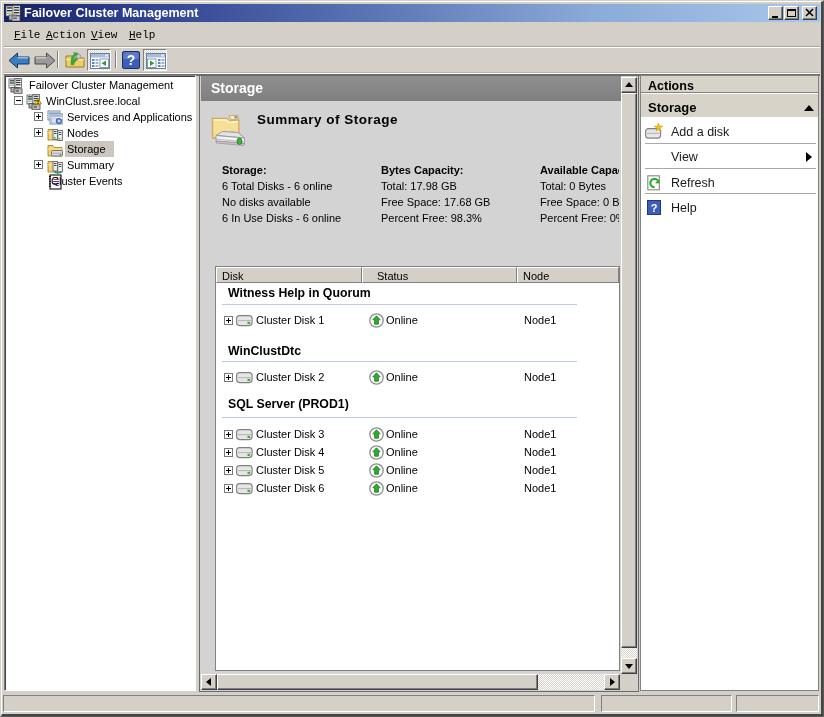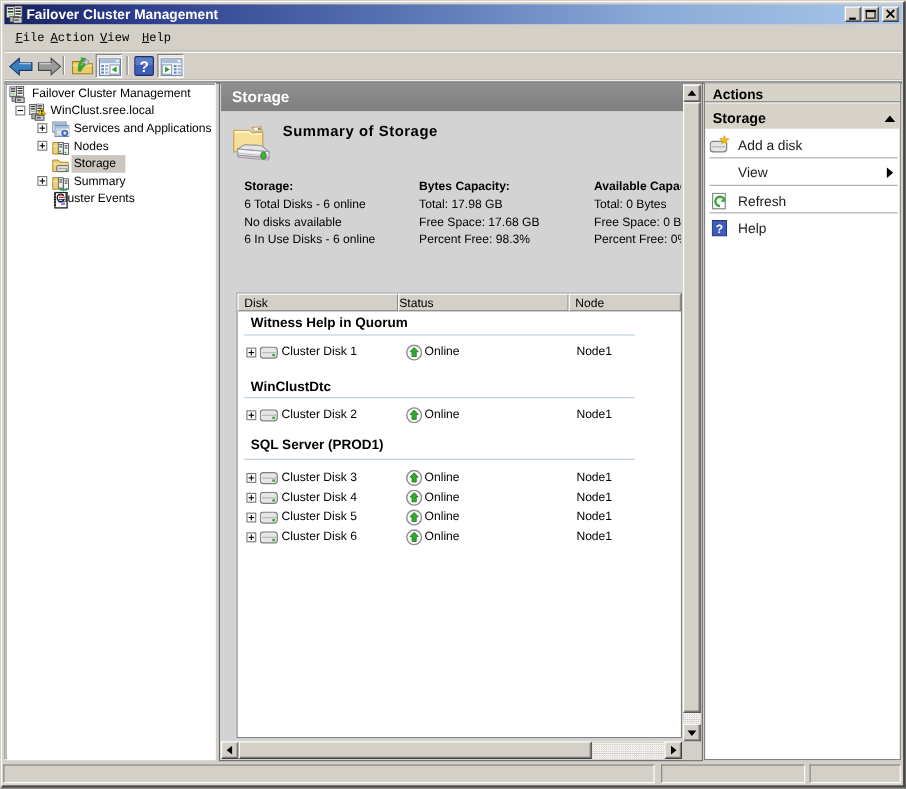--- a/index.html
+++ b/index.html
@@ -371,21 +371,21 @@
 
 <div class="abs" style="left:540px;top:155px;width:79px;height:90px;overflow:hidden;">
   <div class="abs sumtxt b" style="left:0;top:7px;">Available Capacity:</div>
   <div class="abs sumtxt" style="left:0;top:23px;">Total: 0 Bytes</div>
   <div class="abs sumtxt" style="left:0;top:39px;">Free Space: 0 Bytes</div>
   <div class="abs sumtxt" style="left:0;top:55px;">Percent Free: 0%</div>
 </div>
 
 <div class="abs dtable"></div>
 <div class="abs thcell" style="left:216px;top:267px;width:146px;">Disk</div>
-<div class="abs thcell" style="left:362px;top:267px;width:155px;padding-left:0;">Status</div>
+<div class="abs thcell" style="left:362px;top:267px;width:155px;padding-left:14px;">Status</div>
 <div class="abs thcell" style="left:517px;top:267px;width:102px;">Node</div>
 
 <div class="abs grptitle" style="left:228px;top:286px;">Witness Help in Quorum</div>
 <div class="abs grpline" style="left:222px;top:304px;width:355px;"></div>
 
 <div class="abs grptitle" style="left:228px;top:344px;">WinClustDtc</div>
 <div class="abs grpline" style="left:222px;top:361px;width:355px;"></div>
 
 <div class="abs grptitle" style="left:228px;top:397px;">SQL Server (PROD1)</div>
 <div class="abs grpline" style="left:222px;top:417px;width:355px;"></div>

